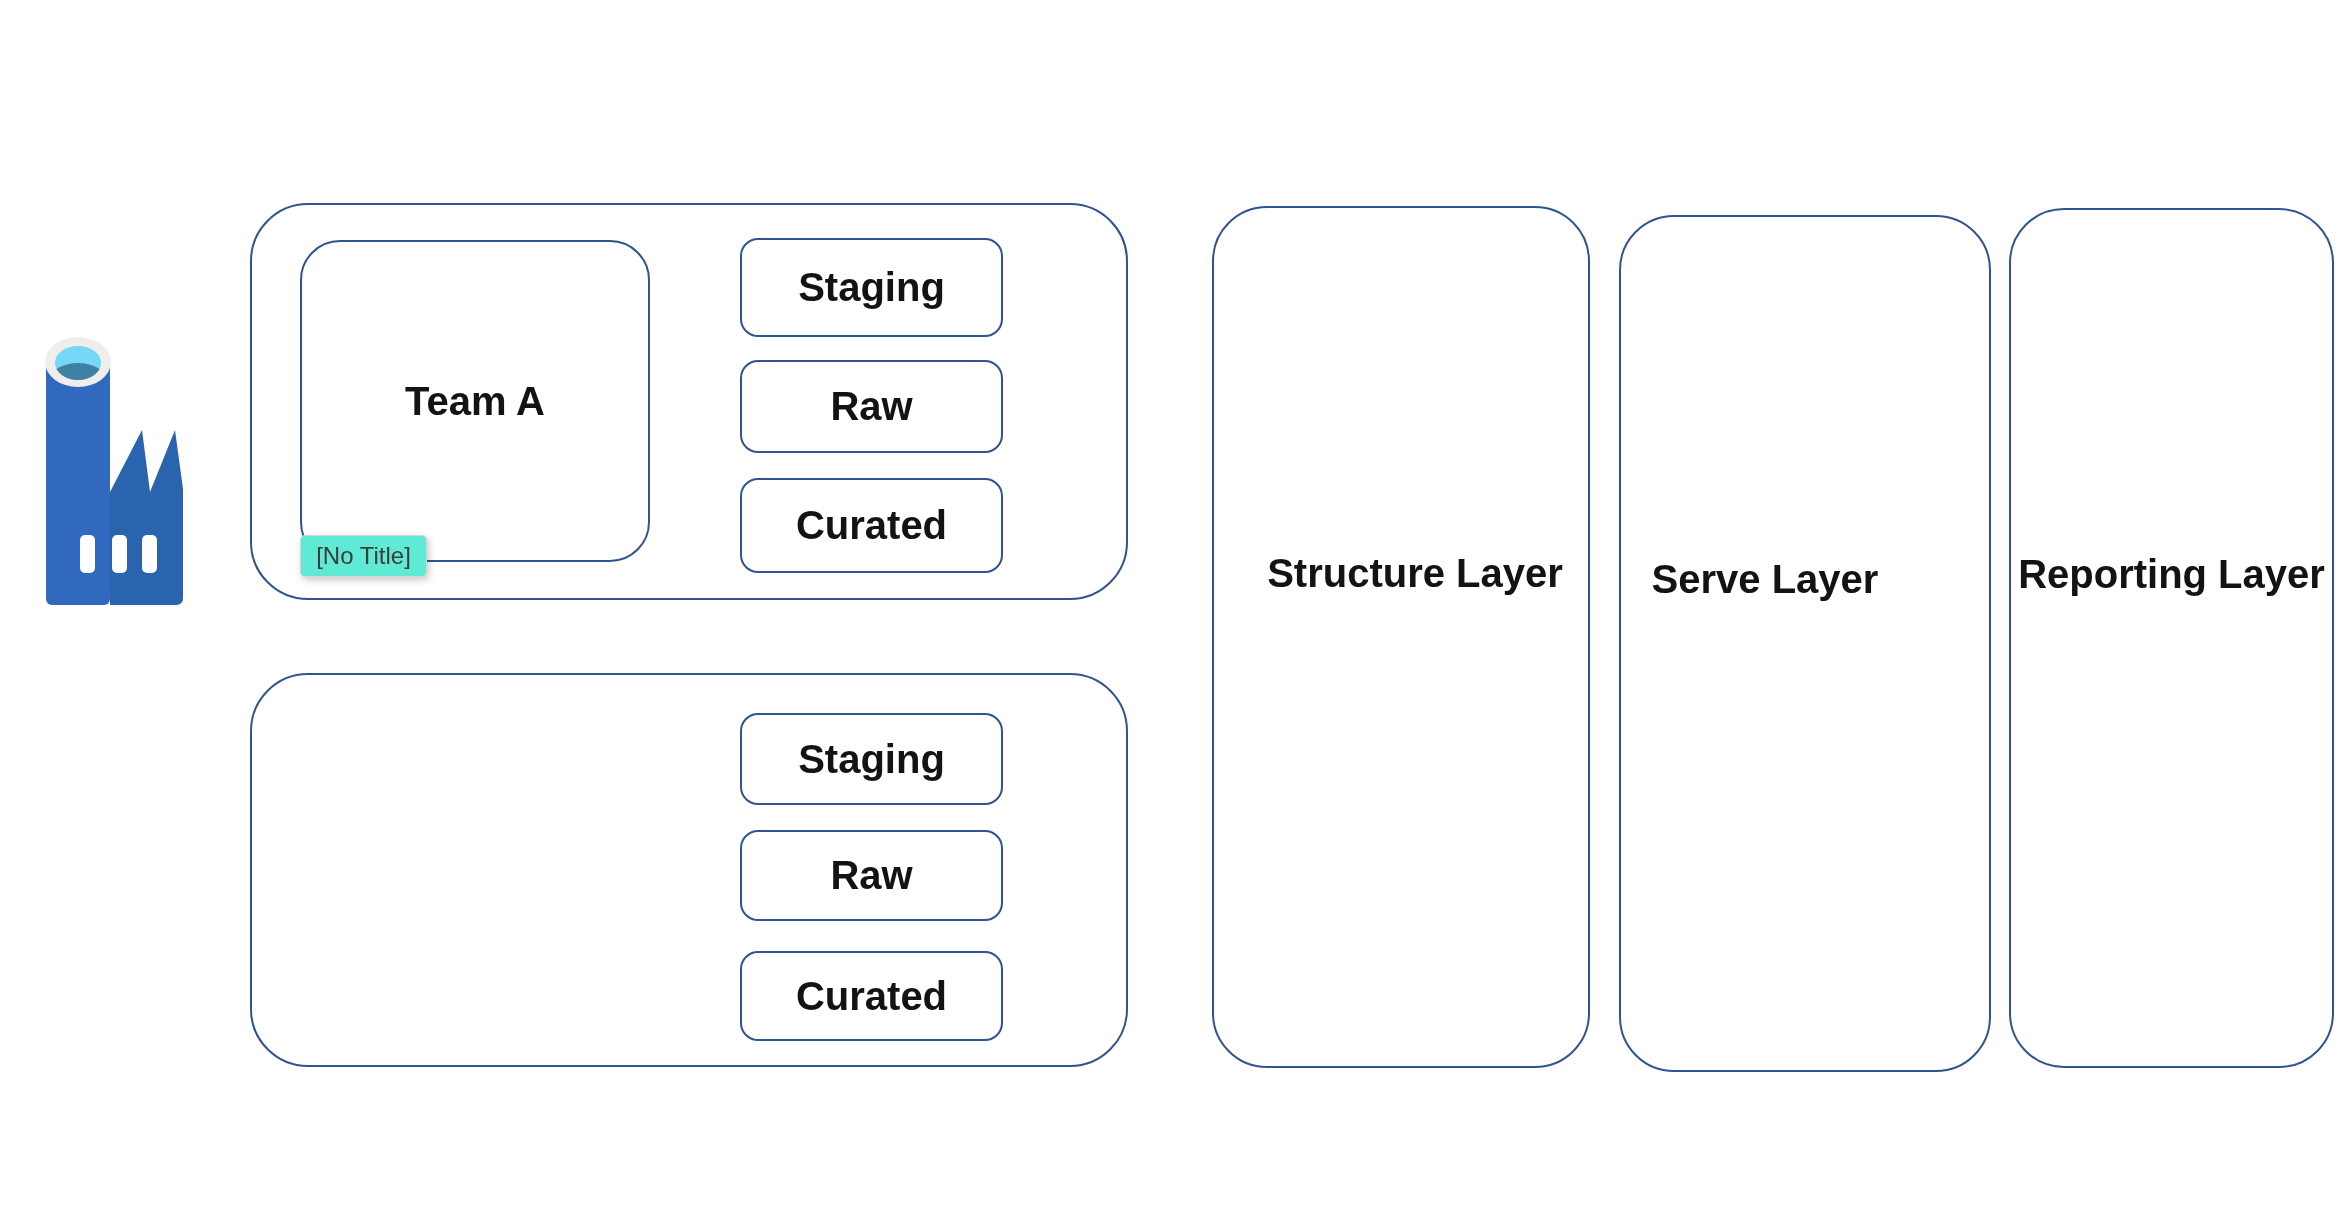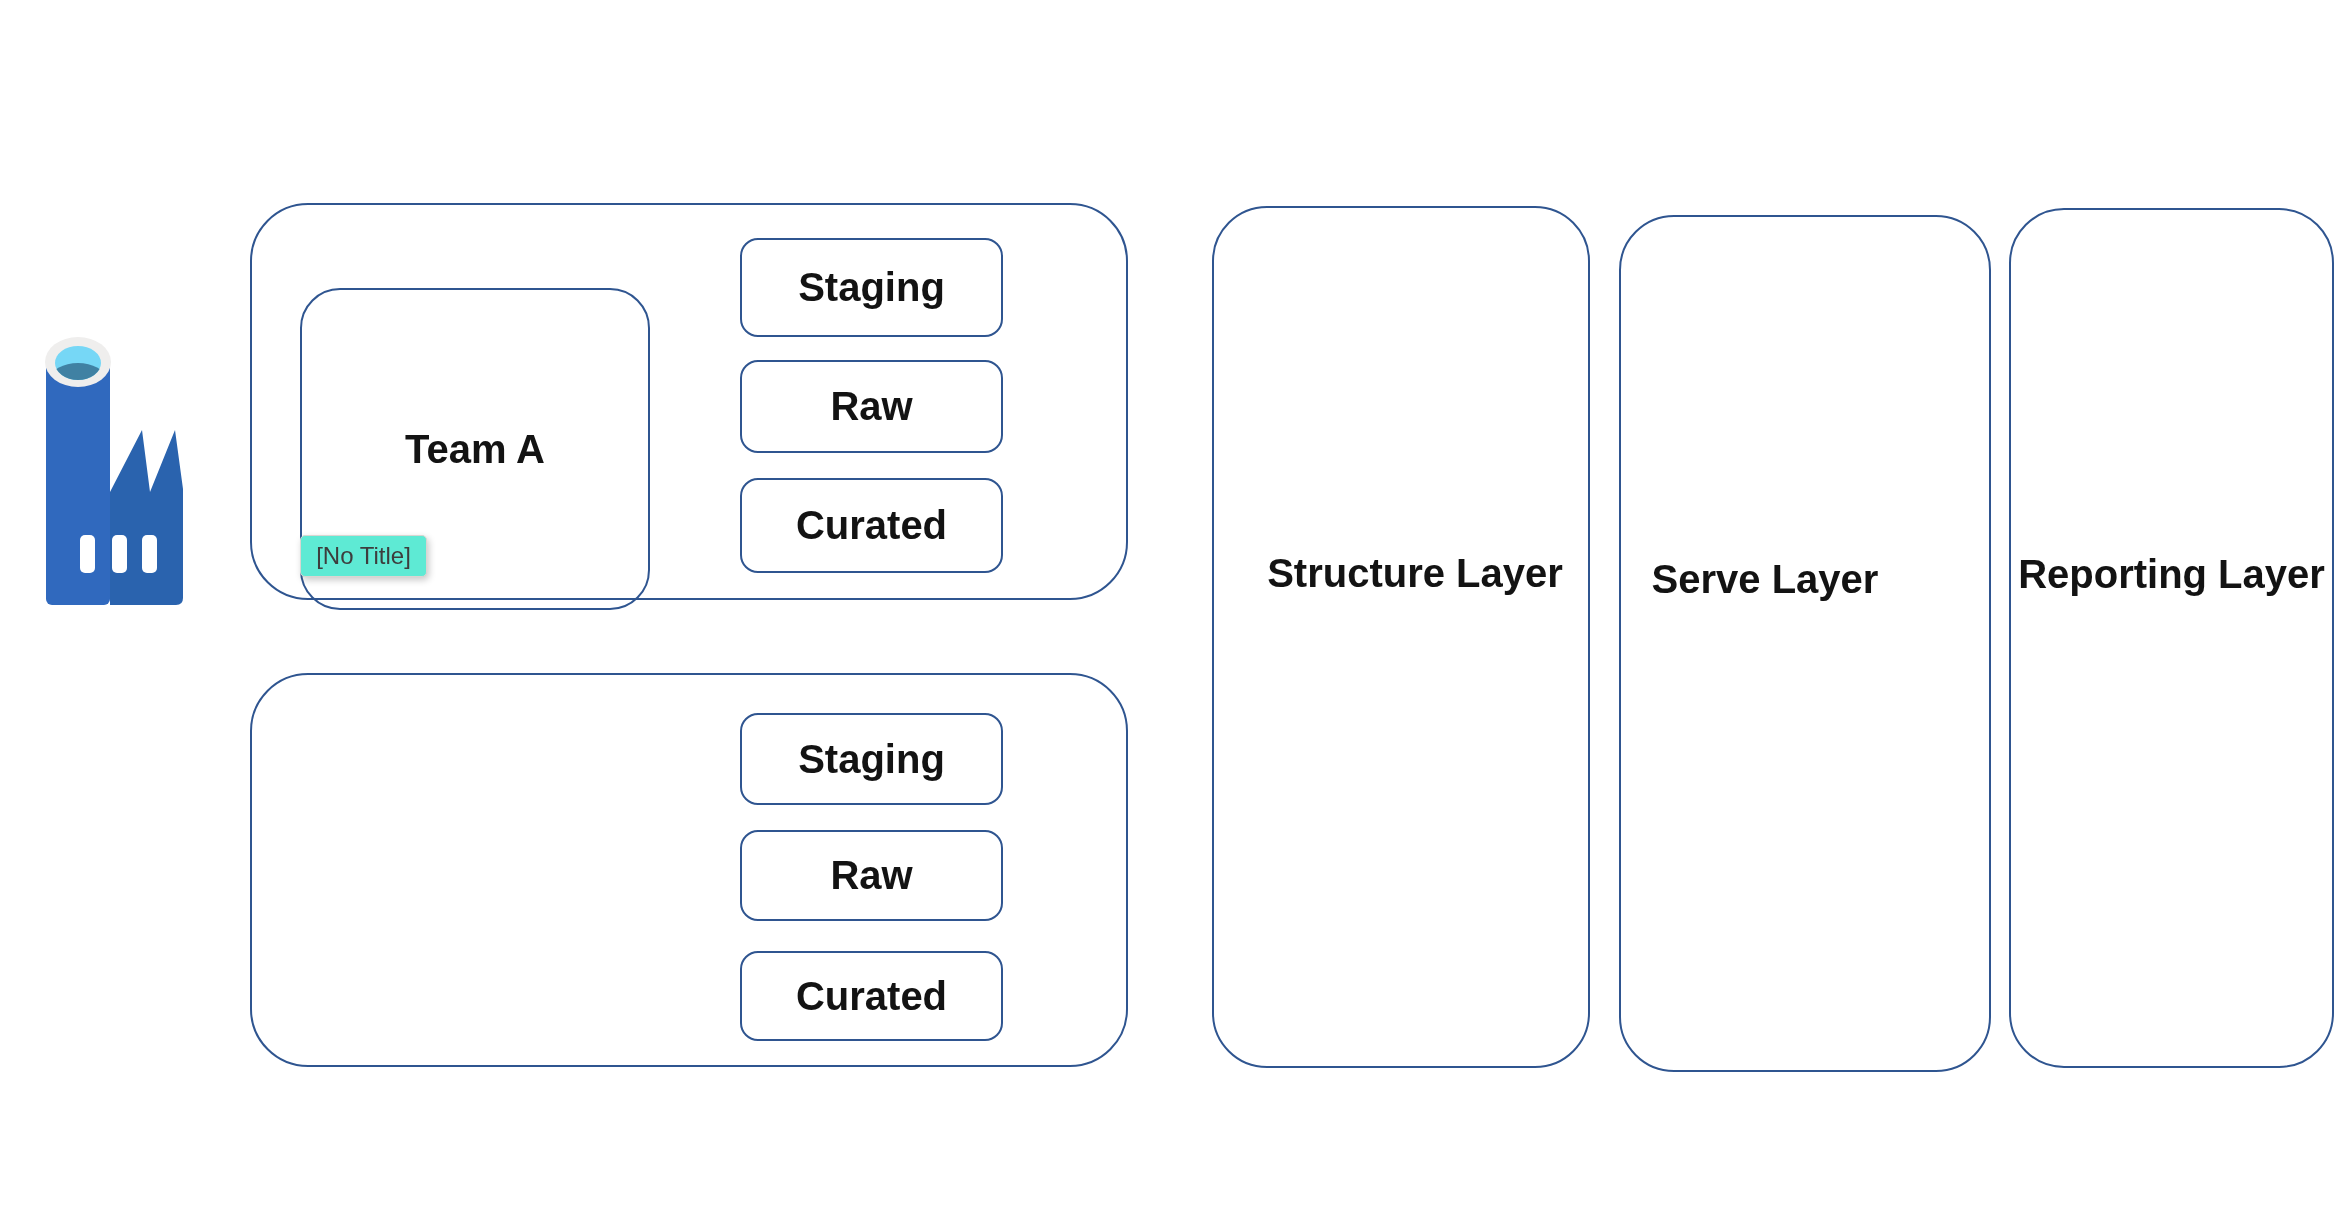--- a/index.html
+++ b/index.html
@@ -22,21 +22,21 @@
   }
   .label {
     font-size: 40px;
     font-weight: 600;
     color: #131313;
     white-space: nowrap;
     text-align: center;
   }
   
   #group-a        { left: 250px;  top: 203px;  width: 878px; height: 397px; border-radius: 58px; }
-  #team-a-box     { left: 300px;  top: 240px;  width: 350px; height: 322px; border-radius: 40px; margin-top: 48px; }
+  #team-a-box     { left: 300px;  top: 240px;  width: 350px; height: 322px; border-radius: 40px; }
   #zone-a-staging { left: 740px;  top: 238px;  width: 263px; height: 99px;  border-radius: 18px; }
   #zone-a-raw     { left: 740px;  top: 360px;  width: 263px; height: 93px;  border-radius: 18px; }
   #zone-a-curated { left: 740px;  top: 478px;  width: 263px; height: 95px;  border-radius: 18px; }
   
   #no-title-tooltip {
     position: absolute;
     left: 300px; top: 535px; width: 125px; height: 40px;
     background: #5eead4;
     border: 1px solid #D9D6D2;
     border-radius: 5px;

